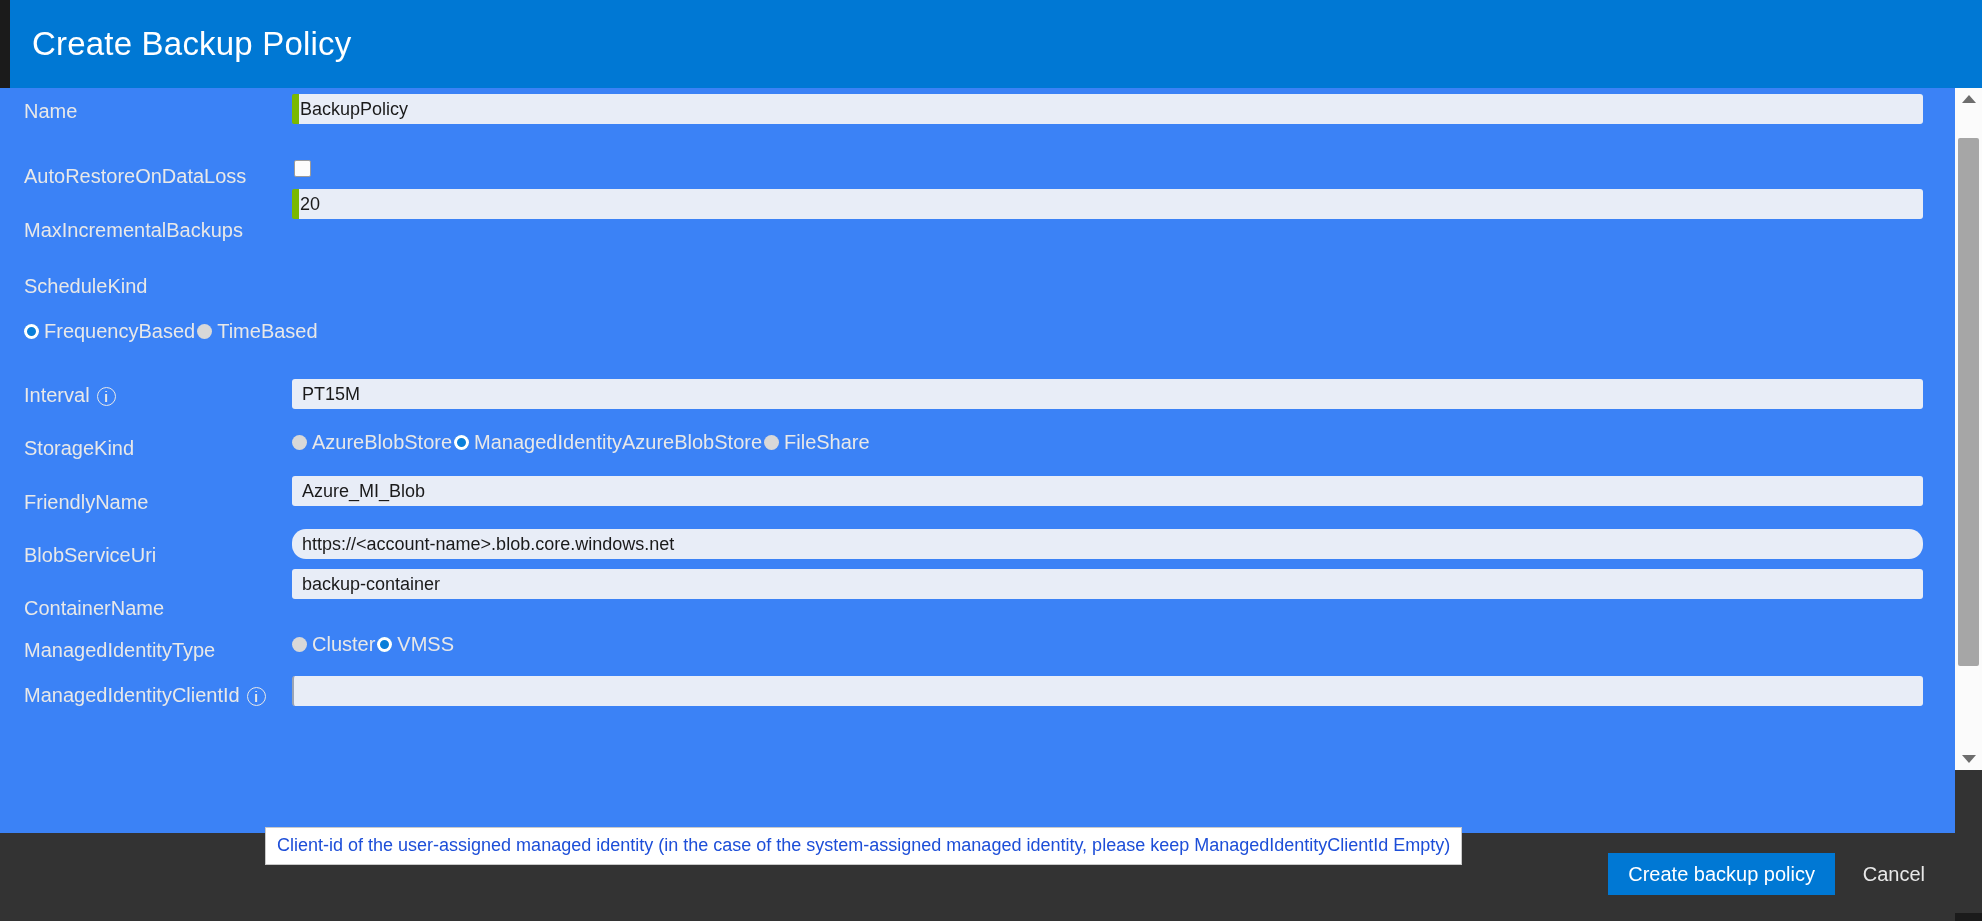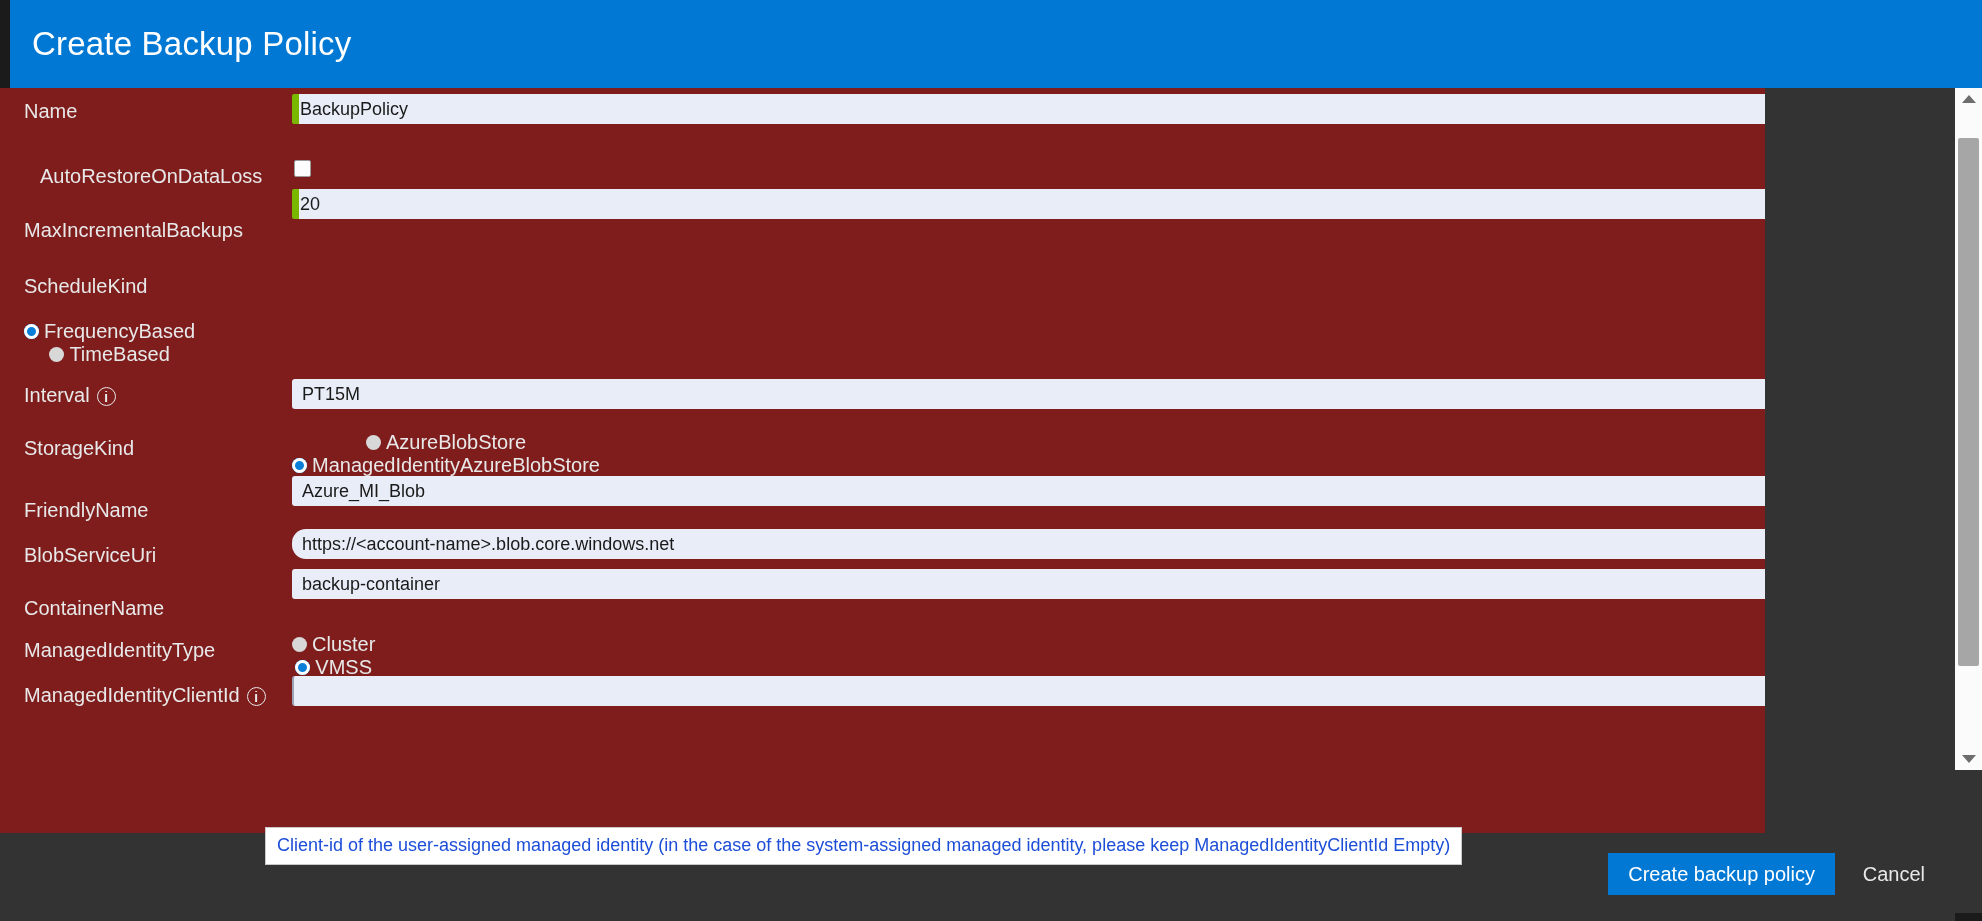--- a/index.html
+++ b/index.html
@@ -36,23 +36,23 @@
     font-weight: 300;
     letter-spacing: 0.2px;
     padding-left: 22px;
   }
 
   
   .form-area {
     position: absolute;
     left: 0;
     top: 88px;
-    width: 1765px;
+    width: 1955px;
     height: 745px;
-    background: #7f1d1d;
+    background: #3b82f6;
     overflow: hidden;
   }
 
   .label {
     position: absolute;
     left: 24px;
     color: #e8e8e8;
     font-size: 20px;
     font-weight: 400;
     white-space: nowrap;
@@ -134,23 +134,22 @@
     background: #fdfdfd;
     border: 1.5px solid #9b9b9b;
     border-radius: 2px;
     cursor: pointer;
   }
 
   
   .radio-group {
     position: absolute;
     display: flex;
-    align-items: center;
+    align-items: flex-end;
     flex-wrap: nowrap;
-    flex-direction: column;
   }
   .radio-opt {
     display: flex;
     align-items: center;
     white-space: nowrap;
     cursor: pointer;
   }
   .radio-dot {
     width: 15px;
     height: 15px;
@@ -304,21 +303,21 @@
     <div class="titlebar-text">Create Backup Policy</div>
   </div>
 
   <div class="form-area">
 
     <div class="label" style="top:12px;">
       <span>Name</span>
     </div>
     <input class="field valid" style="left: 292px; top: 6px; width: 1631px;" value="BackupPolicy">
 
-    <div class="label" style="top:77px;margin-left:16px;">
+    <div class="label" style="top:77px;">
       <span>AutoRestoreOnDataLoss</span>
     </div>
     <div class="checkbox" style="left:294px; top:72px;"></div>
 
     <div class="label" style="top:131px;">
       <span>MaxIncrementalBackups</span>
     </div>
     <input class="field valid" style="left: 292px; top: 101px; width: 1631px;" value="20">
 
     <div class="label-block" style="top:187px;">ScheduleKind</div>
@@ -350,21 +349,21 @@
       <label class="radio-opt">
         <span class="radio-dot on"></span>
         <span class="radio-label">ManagedIdentityAzureBlobStore</span>
       </label>
       <label class="radio-opt">
         <span class="radio-dot"></span>
         <span class="radio-label">FileShare</span>
       </label>
     </div>
 
-    <div class="label" style="top:403px;margin-top:8px;">
+    <div class="label" style="top:403px;">
       <span>FriendlyName</span>
     </div>
     <input class="field" style="left: 292px; top: 388px; width: 1631px;" value="Azure_MI_Blob">
 
     <div class="label" style="top:456px;">
       <span>BlobServiceUri</span>
     </div>
     <input class="field" style="left: 292px; top: 441px; width: 1631px; border-radius: 14px;" value="https://&lt;account-name&gt;.blob.core.windows.net">
 
     <div class="label" style="top:509px;">

